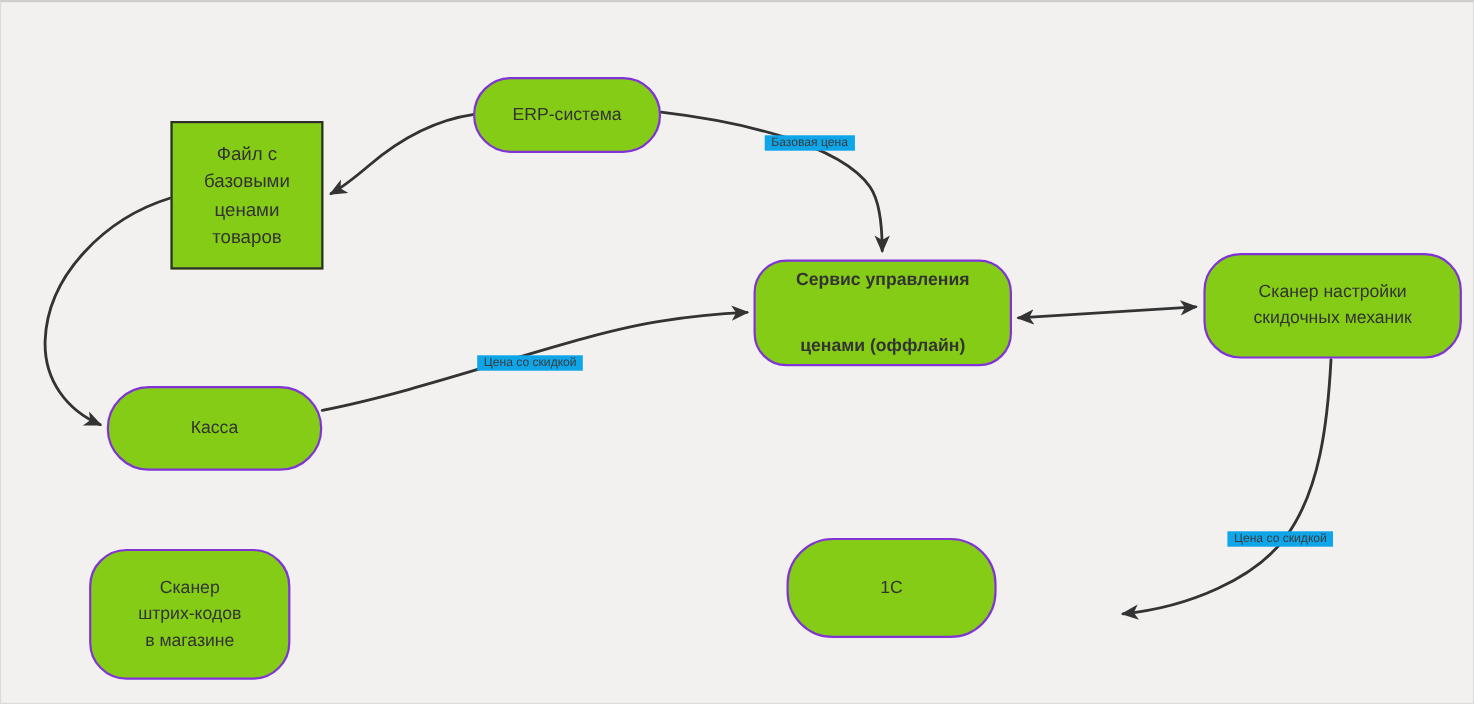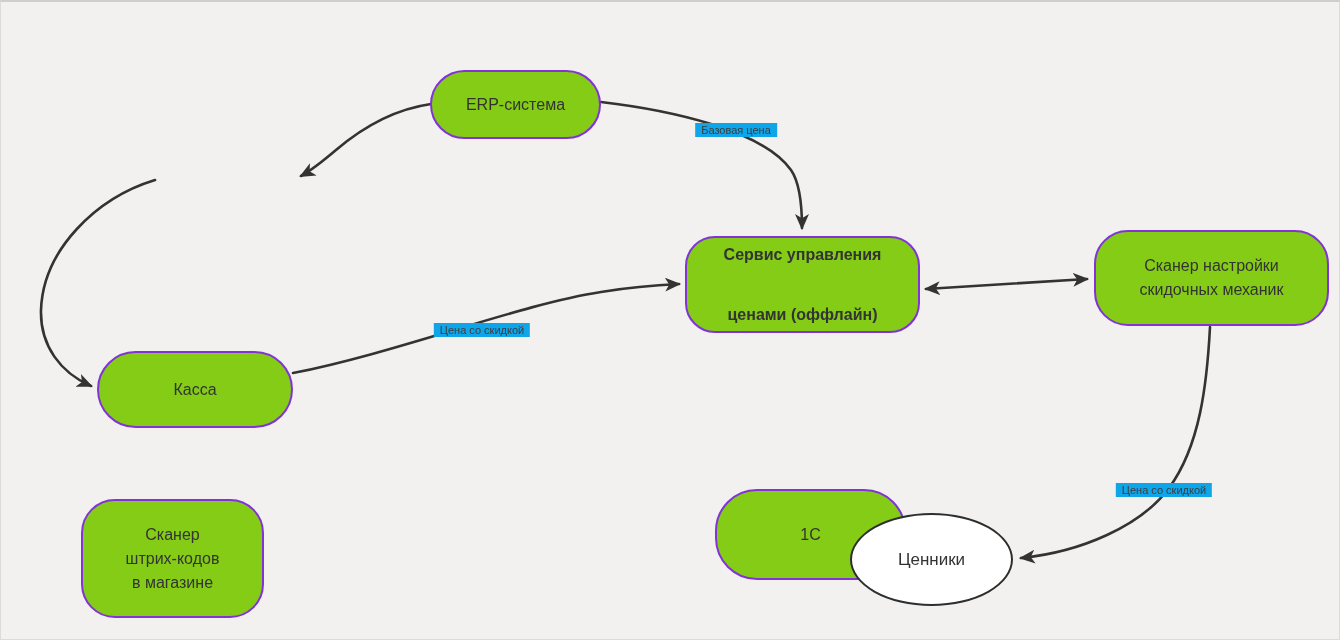--- a/index.html
+++ b/index.html
@@ -88,20 +88,26 @@
 
     <path class="edge" d="M 154 178 C 95 196, 42 248, 40 308 C 39 344, 60 371, 90 384" marker-end="url(#arrowhead)"></path>
 
     <path class="edge" d="M 292 371 C 395 351, 520 302, 600 290 C 630 285, 655 283, 678 282" marker-end="url(#arrowhead)"></path>
 
     <path class="edge" d="M 925 287 L 1086 277" marker-start="url(#arrowhead)" marker-end="url(#arrowhead)"></path>
 
     <path class="edge" d="M 1209 325 C 1206 382, 1199 444, 1168 486 C 1140 524, 1080 550, 1020 556" marker-end="url(#arrowhead)"></path>
   </svg>
 
+  <div class="node rect dark-border" style="left:154px; top:108px; width:139px; height:135px; font-size:17px;">
+    <span class="ln">Файл с</span>
+    <span class="ln">базовыми</span>
+    <span class="ln">ценами</span>
+    <span class="ln">товаров</span>
+  </div>
 
   <div class="node pill purple-border" style="left:429px; top:68px; width:171px; height:69px;">
     <span class="ln">ERP-система</span>
   </div>
 
   <div class="node rounded purple-border bold" style="left:684px; top:234px; width:235px; height:97px;gap:36px;">
     <span class="ln">Сервис управления</span>
     <span class="ln">ценами (оффлайн)</span>
   </div>
 
@@ -117,23 +123,20 @@
   <div class="node rounded purple-border" style="left:80px; top:497px; width:183px; height:119px; border-radius:34px;">
     <span class="ln">Сканер</span>
     <span class="ln">штрих-кодов</span>
     <span class="ln">в магазине</span>
   </div>
 
   <div class="node pill purple-border" style="left:714px; top:487px; width:191px; height:91px;">
     <span class="ln">1С</span>
   </div>
 
-  <div class="node ellipse dark-border" style="left:849px; top:511px; width:163px; height:93px;">
-    <span class="ln">Ценники</span>
-  </div>
 
   <div class="edge-label" style="left:735px; top:128px;">Базовая цена</div>
 
   <div class="edge-label" style="left:481px; top:328px;">Цена со скидкой</div>
 
   <div class="edge-label" style="left:1163px; top:488px;">Цена со скидкой</div>
 
 </div>
 
 </body></html>

